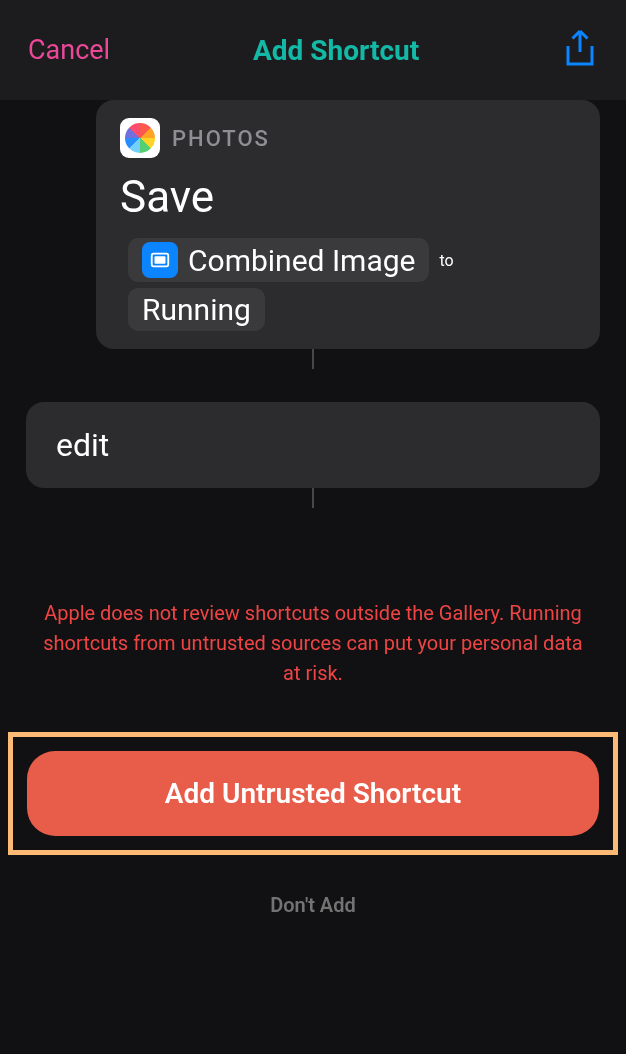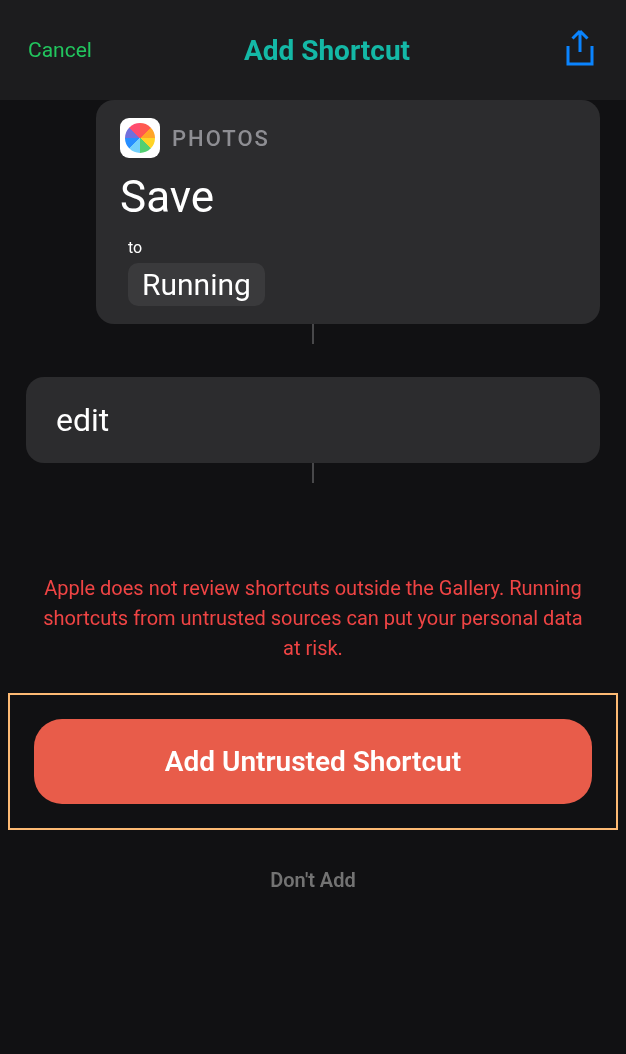--- a/index.html
+++ b/index.html
@@ -17,22 +17,22 @@
     }
     .header {
       display: flex;
       align-items: center;
       justify-content: space-between;
       padding: 20px 28px;
       background: #1c1c1e;
       height: 100px;
     }
     .cancel-btn {
-      color: #22c55e;
-      font-size: 21px;
+      color: #ec4899;
+      font-size: 27px;
       font-weight: 400;
       background: none;
       border: none;
       cursor: pointer;
     }
     .header-title {
       color: #14b8a6;
       font-size: 28px;
       font-weight: 700;
     }
@@ -153,23 +153,23 @@
     }
     .warning-text {
       text-align: center;
       color: #ef4444;
       font-size: 20px;
       line-height: 1.5;
       margin-top: 90px;
       padding: 0 10px;
     }
     .highlight-box {
-      border: 2px solid #fdba74;
-      padding: 24px;
-      margin-top: 30px;
+      border: 5px solid #fdba74;
+      padding: 14px;
+      margin-top: 44px;
       margin-left: -18px;
       margin-right: -18px;
     }
     .primary-btn {
       width: 100%;
       background: #e85c4a;
       color: #fff;
       border: none;
       border-radius: 28px;
       padding: 26px;
@@ -206,20 +206,29 @@
 <div class="content">
   <div class="action-card">
     <div class="app-row">
       <div class="app-icon">
         <div class="photos-icon"></div>
       </div>
       <span class="app-name">PHOTOS</span>
     </div>
     <div class="action-text">Save</div>
     <div class="token-row">
+      <span class="token">
+        <span class="token-icon">
+          <svg viewBox="0 0 24 24" fill="#fff">
+            <rect x="3" y="5" width="18" height="14" rx="2" fill="none" stroke="#fff" stroke-width="2"></rect>
+            <rect x="6" y="8" width="12" height="8" rx="1" fill="#fff"></rect>
+          </svg>
+        </span>
+        <span>Combined Image</span>
+      </span>
       <span>to</span>
     </div>
     <div class="token-row">
       <span class="token">
         <span>Running</span>
       </span>
     </div>
   </div>
 
   <div class="connector-line"></div>

